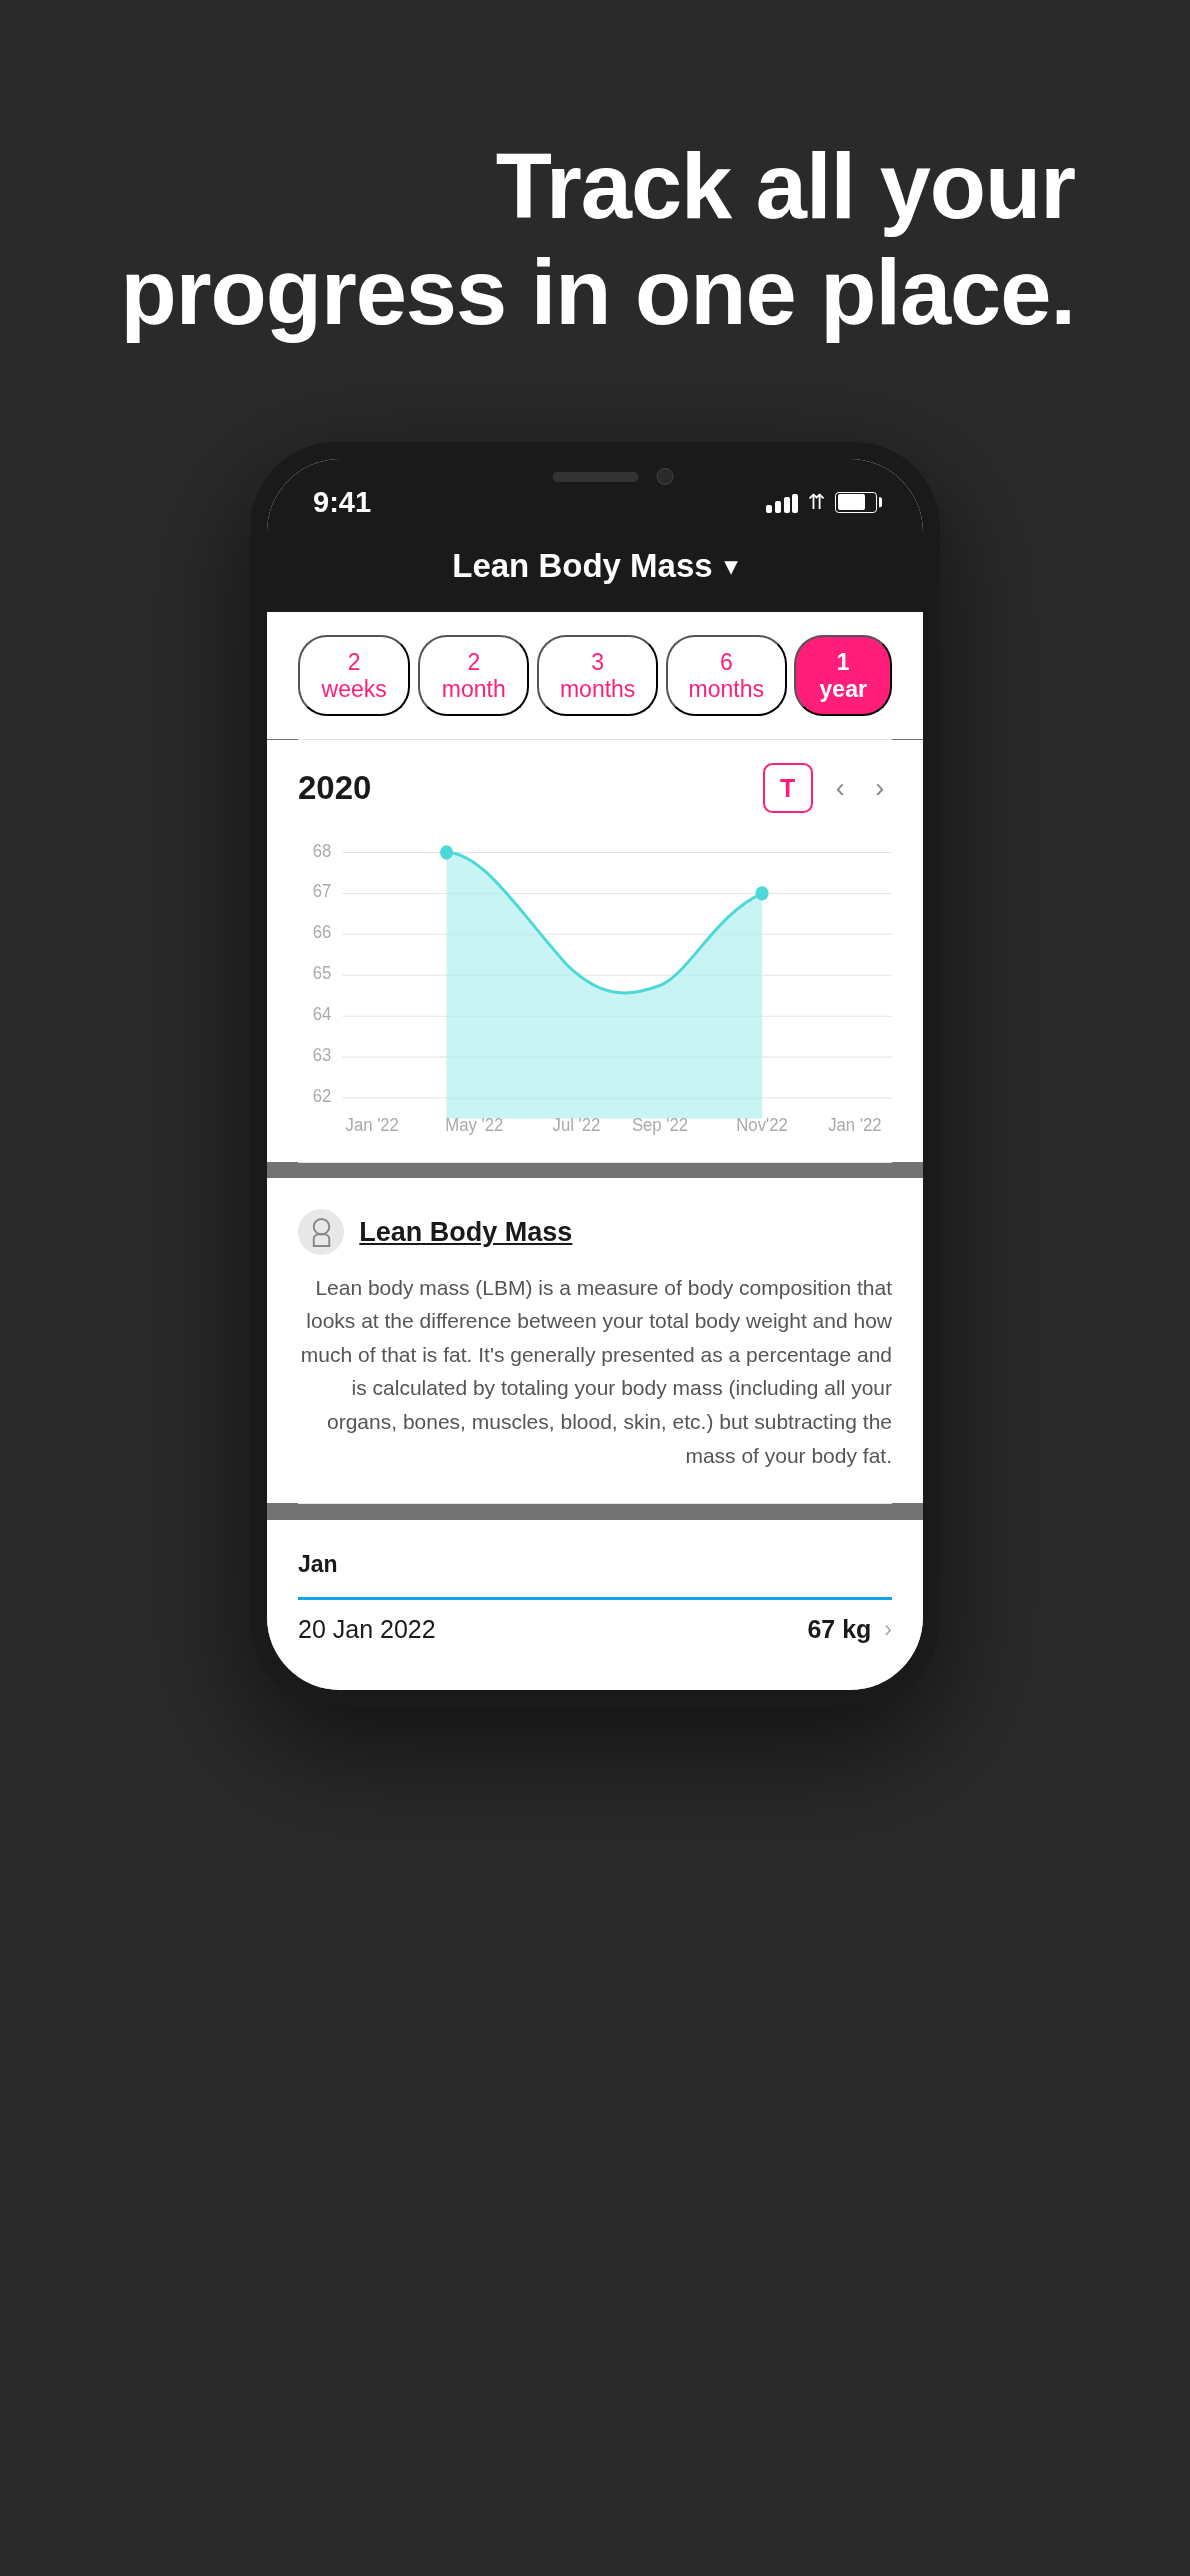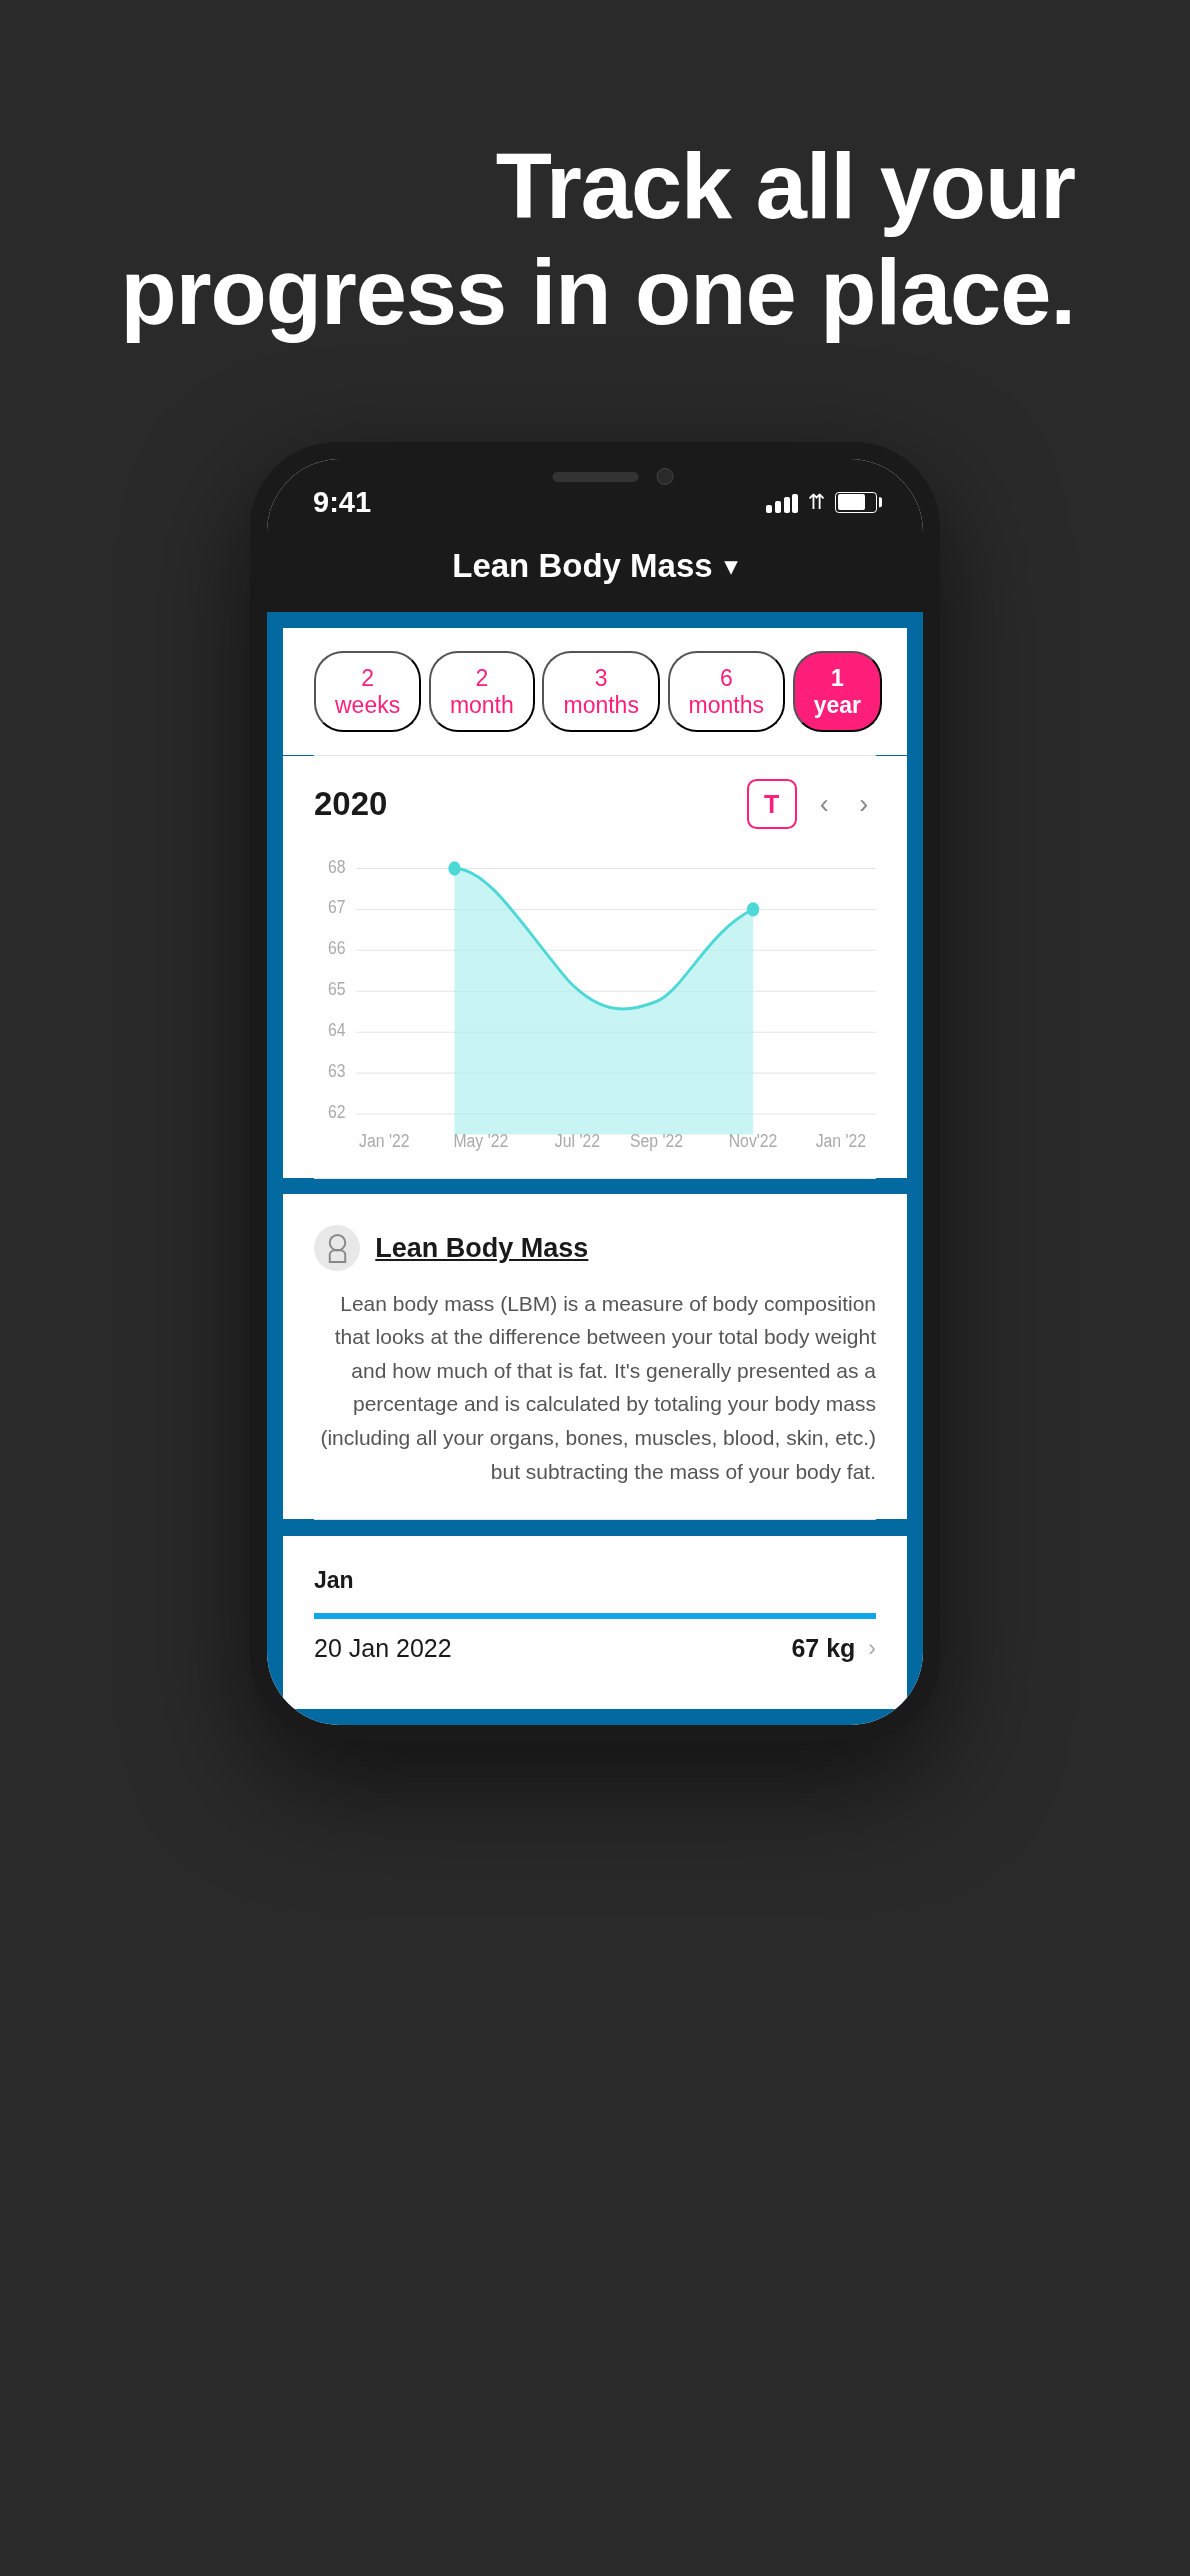--- a/index.html
+++ b/index.html
@@ -170,22 +170,22 @@
       font-weight: 700;
     }
 
     .chevron-down {
       color: #ffffff;
       font-size: 27px;
     }
 
     
     .app-content {
-      background: #0369a1;
-      padding: 16px;
+      background: #737373;
+      padding: 0;
     }
 
     
     .time-filters {
       background: #ffffff;
       display: flex;
       align-items: center;
       padding: 23px 31px;
       gap: 7.7px;
     }
@@ -317,21 +317,21 @@
       font-weight: 700;
       color: #1a1a1a;
       margin-bottom: 19px;
     }
 
     .record-row {
       display: flex;
       justify-content: space-between;
       align-items: flex-end;
       padding: 15.3px 0;
-      border-top: 6px solid #0ea5e9;
+      border-top: 3px solid #0ea5e9;
     }
 
     .record-date {
       font-size: 25px;
       color: #1a1a1a;
     }
 
     .record-value-wrap {
       display: flex;
       align-items: center;

